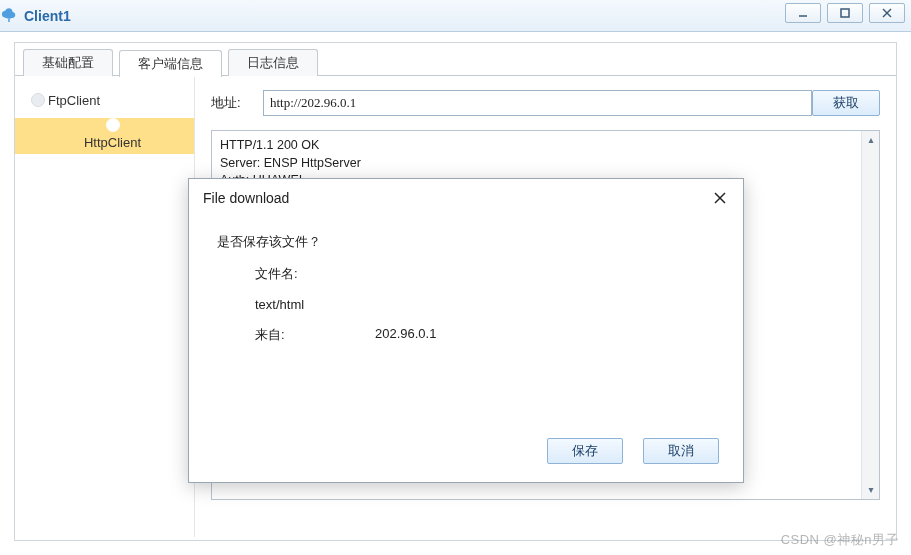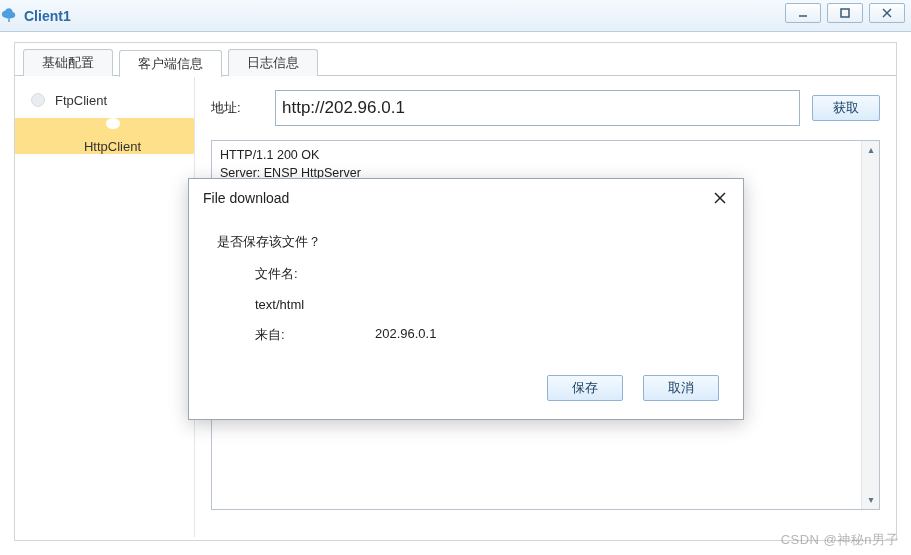--- a/index.html
+++ b/index.html
@@ -32,33 +32,33 @@
     padding: 4px 18px; font-size: 13px; color: #333;
     border: 1px solid #c3cbd2; border-bottom: none; background: #f6f8fa;
     border-radius: 3px 3px 0 0;
   }
   .tab.active { background: #fff; position: relative; top: 1px; }
   .tab-underline { border-top: 1px solid #c3cbd2; margin-top: -1px; }
 
   .content { display: flex; height: calc(100% - 36px); }
   .sidebar { width: 180px; border-right: 1px solid #e2e6ea; padding-top: 6px; }
   .side-item {
-    display: flex; align-items: center; gap: 10px; height: 36px;
+    display: flex; align-items: center; gap: 3px; height: 36px;
     padding-left: 16px; font-size: 13px; color: #333;
   }
   .side-item .dot { width: 14px; height: 14px; border-radius: 50%; background: #e9edf1; border: 1px solid #d6dde3; }
   .side-item.selected { background: #ffe08a; flex-direction: column; }
   .side-item.selected .dot { background: #fff; border-color: #fff; }
 
   .main { flex: 1; padding: 14px 16px; position: relative; }
-  .addr-row { display: flex; align-items: center; gap: 12px; }
+  .addr-row { display: flex; align-items: center; }
   .addr-label { width: 52px; font-size: 13px; color: #222; }
   .addr-input {
-    flex: 1; height: 36px; border: 1px solid #9fb3c6; padding: 2px 6px;
-    font-size: 17px; color: #222; background: #fff;
+    flex: 1; height: 26px; border: 1px solid #9fb3c6; padding: 2px 6px;
+    font-size: 13px; color: #222; background: #fff; font-family: Liberation Serif, serif;
   }
   .btn {
     height: 26px; padding: 0 20px; border: 1px solid #8fb3d6;
     background: linear-gradient(#f3f9ff,#dcecfb); color: #1a3f66;
     font-size: 13px; border-radius: 2px;
   }
   .response-box {
     margin-top: 14px; border: 1px solid #b9c4cf; height: 370px; position: relative;
     padding: 6px 8px; font-size: 12.5px; color: #222; line-height: 1.4;
     font-family: Tahoma, Arial, sans-serif; background: #fff;
@@ -69,21 +69,21 @@
   }
   .scroll-up, .scroll-down {
     position: absolute; width: 16px; height: 16px; left: 1px;
     display: flex; align-items: center; justify-content: center;
     color: #5a738a; font-size: 10px;
   }
   .scroll-up { top: 1px; } .scroll-down { bottom: 1px; }
 
   
   .dialog {
-    position: absolute; left: 188px; top: 178px; width: 556px; height: 242px;
+    position: absolute; left: 188px; top: 178px; width: 556px; height: 305px;
     background: #fff; border: 1px solid #9aa6b1;
     box-shadow: 0 4px 18px rgba(0,0,0,0.22);
   }
   .dlg-title { display: flex; align-items: center; justify-content: space-between;
     padding: 10px 14px 6px 14px; font-size: 14px; color: #222; }
   .dlg-close { width: 18px; height: 18px; display: flex; align-items: center; justify-content: center; cursor: default; }
   .dlg-close svg { width: 14px; height: 14px; stroke: #222; stroke-width: 1.5; }
   .dlg-body { padding: 20px 28px 0 28px; font-size: 13px; color: #222; }
   .dlg-row { display: flex; margin: 14px 0 0 38px; }
   .dlg-row .k { width: 120px; }

